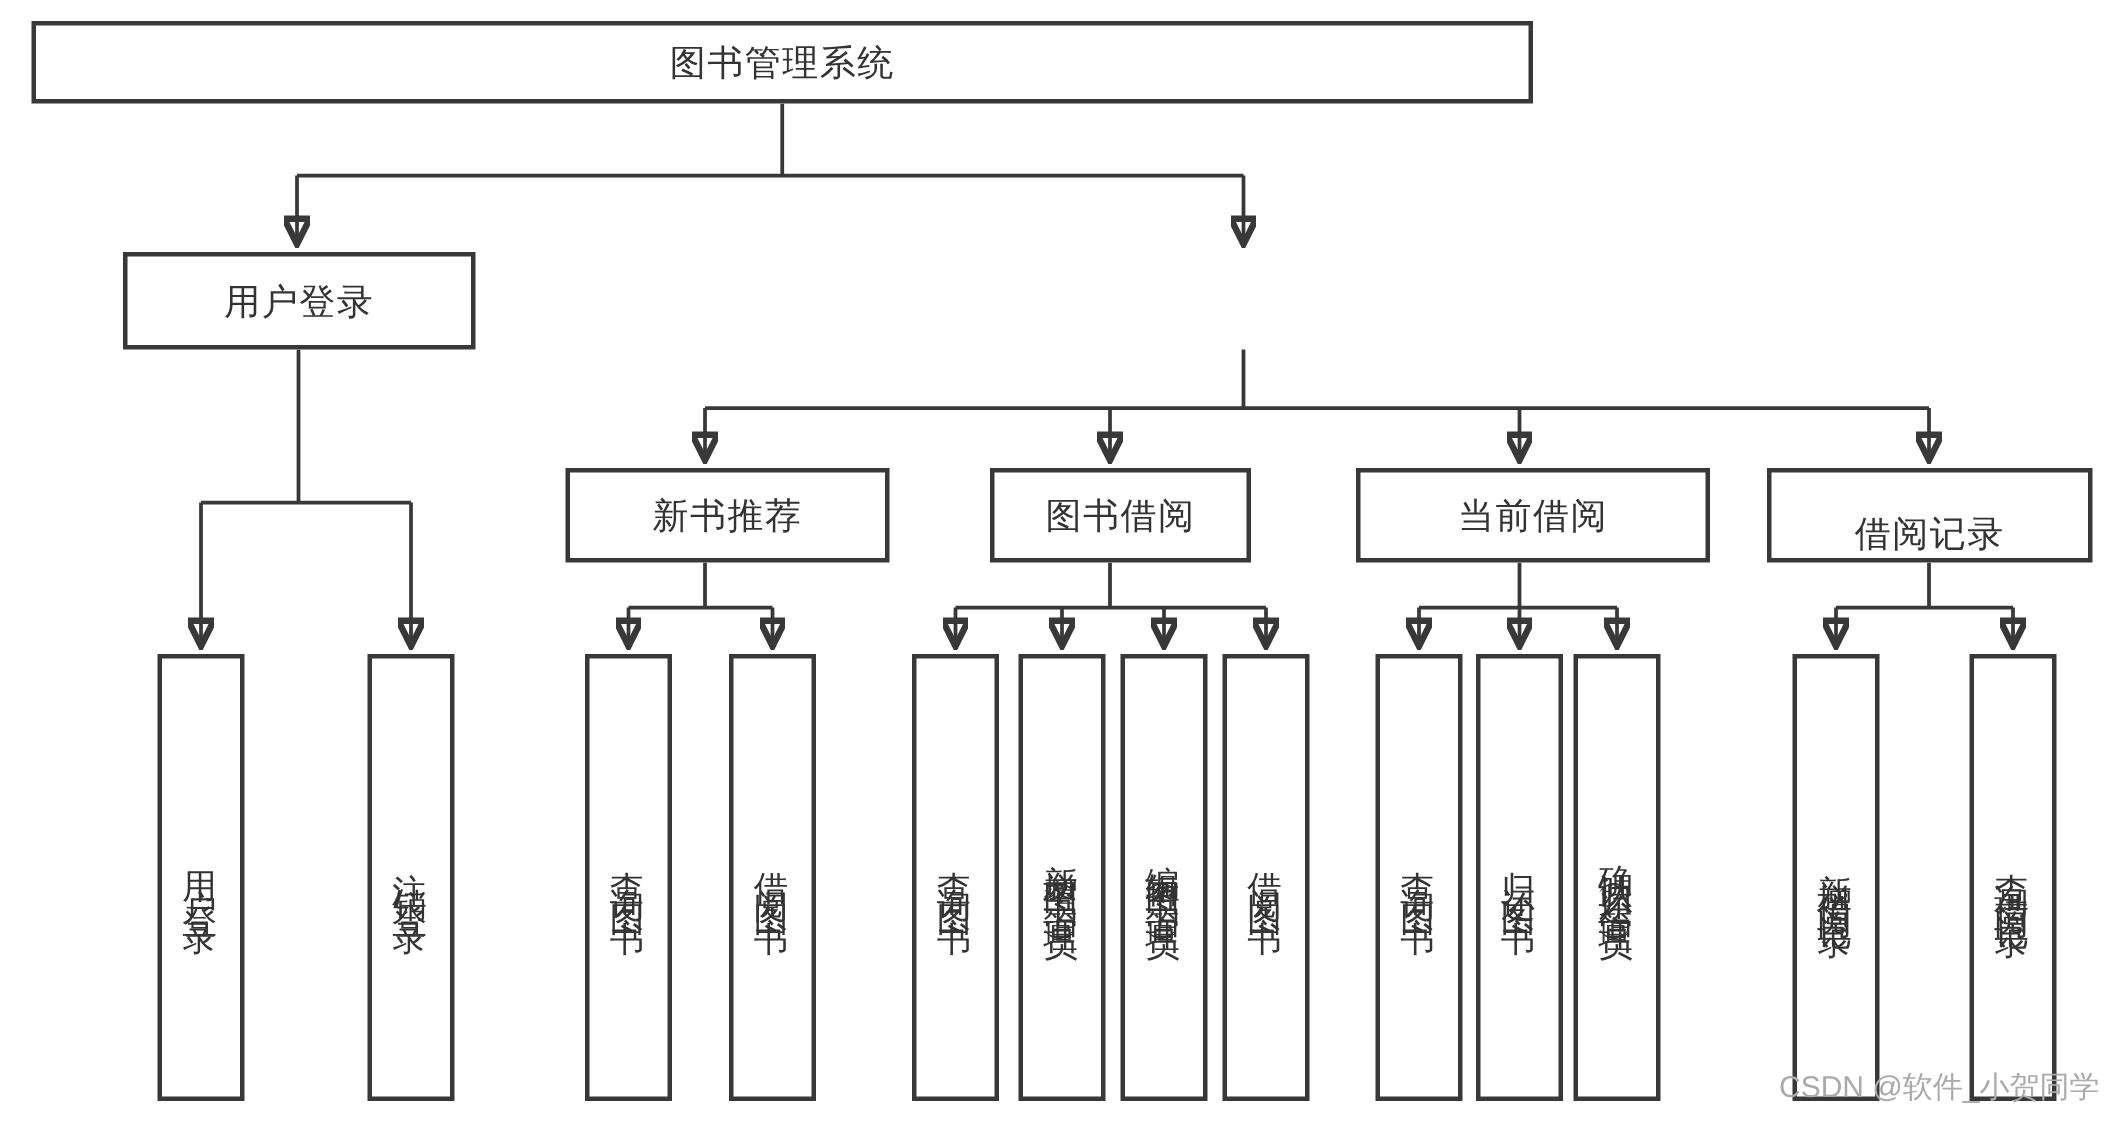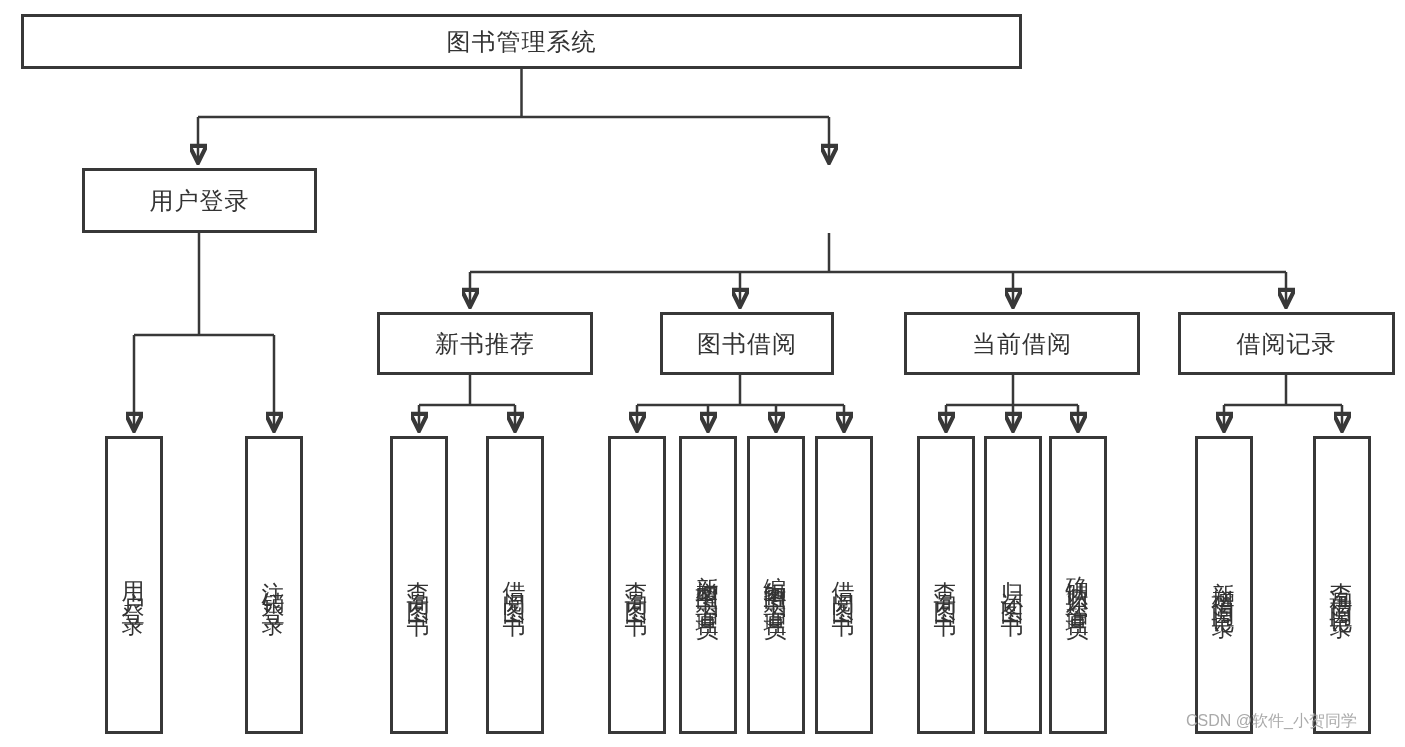--- a/index.html
+++ b/index.html
@@ -23,21 +23,21 @@
     border:3px solid var(--line);background:#ffffff;color:var(--text);
     display:flex;align-items:center;justify-content:center;
   }
   .node.h{font-size:24px;letter-spacing:1px;white-space:nowrap;}
   .node.v{writing-mode:vertical-rl;font-size:23px;}
   .node.v.short{letter-spacing:11px;}
   .node.v.mid{letter-spacing:7px;}
   .node.v.long{letter-spacing:6px;}
   .watermark{
     position:absolute;left:1186px;top:711px;z-index:3;
-    font-size:16px;color:var(--watermark);white-space:nowrap;
+    font-size:20px;color:var(--watermark);white-space:nowrap;
   }
 </style>
 </head>
 <body>
 
 <div class="stage">
 
   <svg class="wires" width="1405" height="747" viewBox="0 0 1405 747">
     <defs>
       <marker id="arrowhead" viewBox="0 0 10 10" refX="9.5" refY="5" markerUnits="userSpaceOnUse" markerWidth="22" markerHeight="17" orient="auto">
@@ -89,21 +89,21 @@
 
   <div class="node h" style="left:377px;top:312px;width:216px;height:63px;">
     <span>新书推荐</span>
   </div>
   <div class="node h" style="left:632px;top:312px;width:174px;height:63px;margin-left:28px;">
     <span>图书借阅</span>
   </div>
   <div class="node h" style="left:904px;top:312px;width:236px;height:63px;">
     <span>当前借阅</span>
   </div>
-  <div class="node h" style="left:1178px;top:312px;width:217px;height:63px;">
+  <div class="node h" style="left:1178px;top:312px;width:217px;height:63px;align-items:flex-end;">
     <span>借阅记录</span>
   </div>
 
   <div class="node v short" style="left:105px;top:436px;width:58px;height:298px;">
     <span>用户登录</span>
   </div>
   <div class="node v short" style="left:245px;top:436px;width:58px;height:298px;">
     <span>注销登录</span>
   </div>
 

